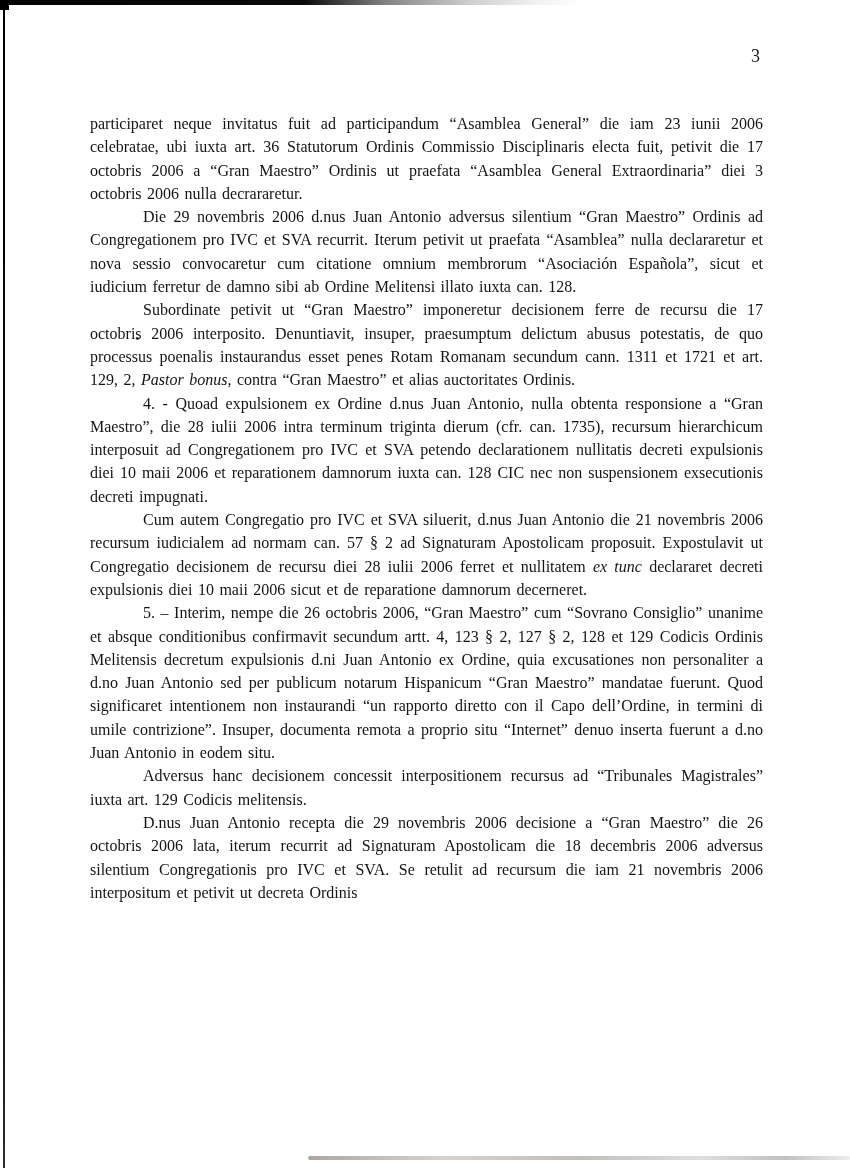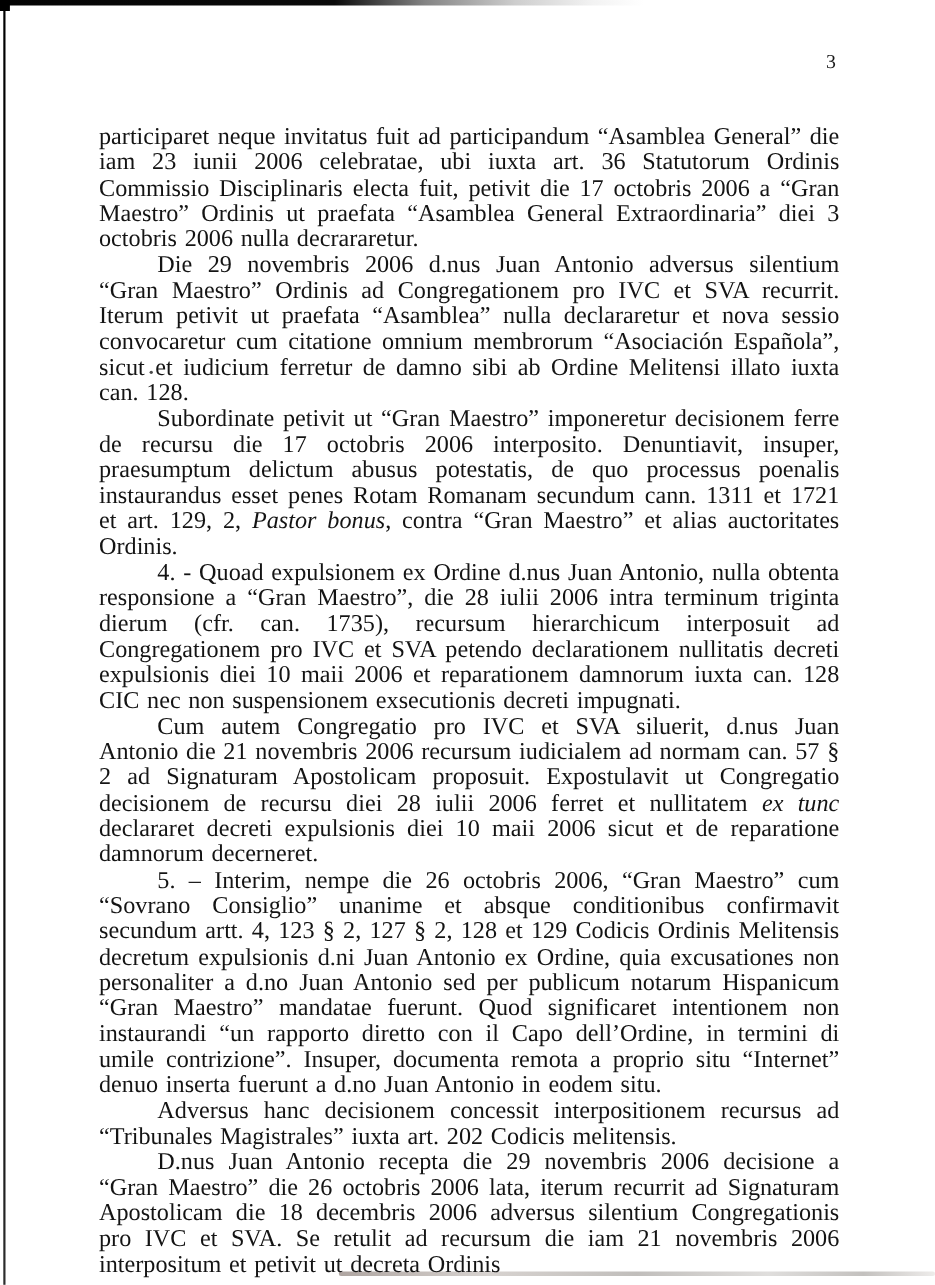--- a/index.html
+++ b/index.html
@@ -67,21 +67,21 @@
     top: 46px;
     right: 90px;
     font-size: 18px;
     color: #1a1a1a;
   }
   .document-body {
     position: absolute;
     top: 112px;
     left: 90px;
     width: 673px;
-    font-size: 22px;
+    font-size: 16px;
     line-height: 23.3px;
     color: #141414;
     text-align: justify;
     word-spacing: 1.5px;
   }
   .document-body p {
     margin: 0;
     padding: 0;
   }
   .document-body p.indent {
@@ -104,15 +104,15 @@
 
 <div class="page-number">3</div>
 
 <div class="document-body">
     <p class=""><span>participaret neque invitatus fuit ad participandum “Asamblea General” die iam 23 iunii 2006 celebratae, ubi iuxta art. 36 Statutorum Ordinis Commissio Disciplinaris electa fuit, petivit die 17 octobris 2006 a “Gran Maestro” Ordinis ut praefata “Asamblea General Extraordinaria” diei 3 octobris 2006 nulla decrararetur.</span></p>
     <p class="indent "><span>Die 29 novembris 2006 d.nus Juan Antonio adversus silentium “Gran Maestro” Ordinis ad Congregationem pro IVC et SVA recurrit. Iterum petivit ut praefata “Asamblea” nulla declararetur et nova sessio convocaretur cum citatione omnium membrorum “Asociación Española”, sicut et iudicium ferretur de damno sibi ab Ordine Melitensi illato iuxta can. 128.</span></p>
     <p class="indent "><span>Subordinate petivit ut “Gran Maestro” imponeretur decisionem ferre de recursu die 17 octobris 2006 interposito. Denuntiavit, insuper, praesumptum delictum abusus potestatis, de quo processus poenalis instaurandus esset penes Rotam Romanam secundum cann. 1311 et 1721 et art. 129, 2, </span><i>Pastor bonus</i><span>, contra “Gran Maestro” et alias auctoritates Ordinis.</span></p>
     <p class="indent space-before"><span>4. - Quoad expulsionem ex Ordine d.nus Juan Antonio, nulla obtenta responsione a “Gran Maestro”, die 28 iulii 2006 intra terminum triginta dierum (cfr. can. 1735), recursum hierarchicum interposuit ad Congregationem pro IVC et SVA petendo declarationem nullitatis decreti expulsionis diei 10 maii 2006 et reparationem damnorum iuxta can. 128 CIC nec non suspensionem exsecutionis decreti impugnati.</span></p>
     <p class="indent "><span>Cum autem Congregatio pro IVC et SVA siluerit, d.nus Juan Antonio die 21 novembris 2006 recursum iudicialem ad normam can. 57 § 2 ad Signaturam Apostolicam proposuit. Expostulavit ut Congregatio decisionem de recursu diei 28 iulii 2006 ferret et nullitatem </span><i>ex tunc</i><span> declararet decreti expulsionis diei 10 maii 2006 sicut et de reparatione damnorum decerneret.</span></p>
     <p class="indent space-before"><span>5. – Interim, nempe die 26 octobris 2006, “Gran Maestro” cum “Sovrano Consiglio” unanime et absque conditionibus confirmavit secundum artt. 4, 123 § 2, 127 § 2, 128 et 129 Codicis Ordinis Melitensis decretum expulsionis d.ni Juan Antonio ex Ordine, quia excusationes non personaliter a d.no Juan Antonio sed per publicum notarum Hispanicum “Gran Maestro” mandatae fuerunt. Quod significaret intentionem non instaurandi “un rapporto diretto con il Capo dell’Ordine, in termini di umile contrizione”. Insuper, documenta remota a proprio situ “Internet” denuo inserta fuerunt a d.no Juan Antonio in eodem situ.</span></p>
-    <p class="indent "><span>Adversus hanc decisionem concessit interpositionem recursus ad “Tribunales Magistrales” iuxta art. 202 Codicis melitensis.</span></p>
+    <p class="indent "><span>Adversus hanc decisionem concessit interpositionem recursus ad “Tribunales Magistrales” iuxta art. 129 Codicis melitensis.</span></p>
     <p class="indent "><span>D.nus Juan Antonio recepta die 29 novembris 2006 decisione a “Gran Maestro” die 26 octobris 2006 lata, iterum recurrit ad Signaturam Apostolicam die 18 decembris 2006 adversus silentium Congregationis pro IVC et SVA. Se retulit ad recursum die iam 21 novembris 2006 interpositum et petivit ut decreta Ordinis</span></p>
   </div>
 
 </body></html>

